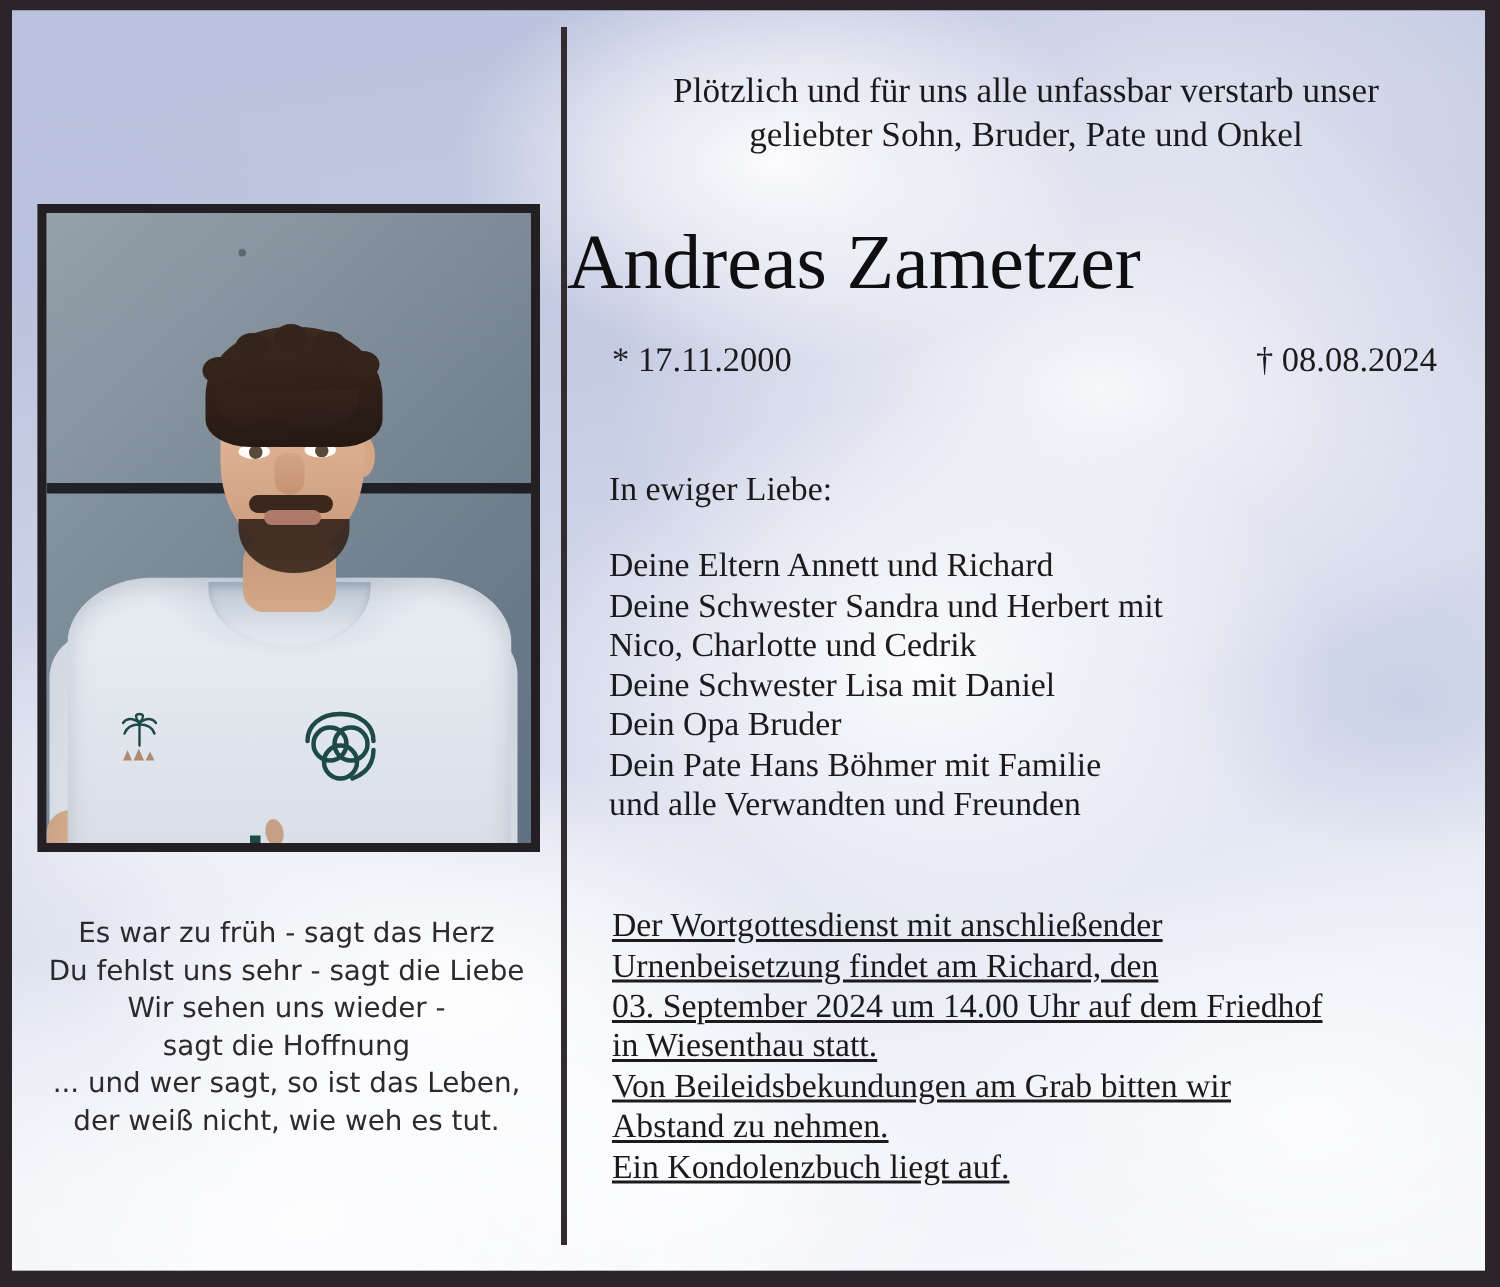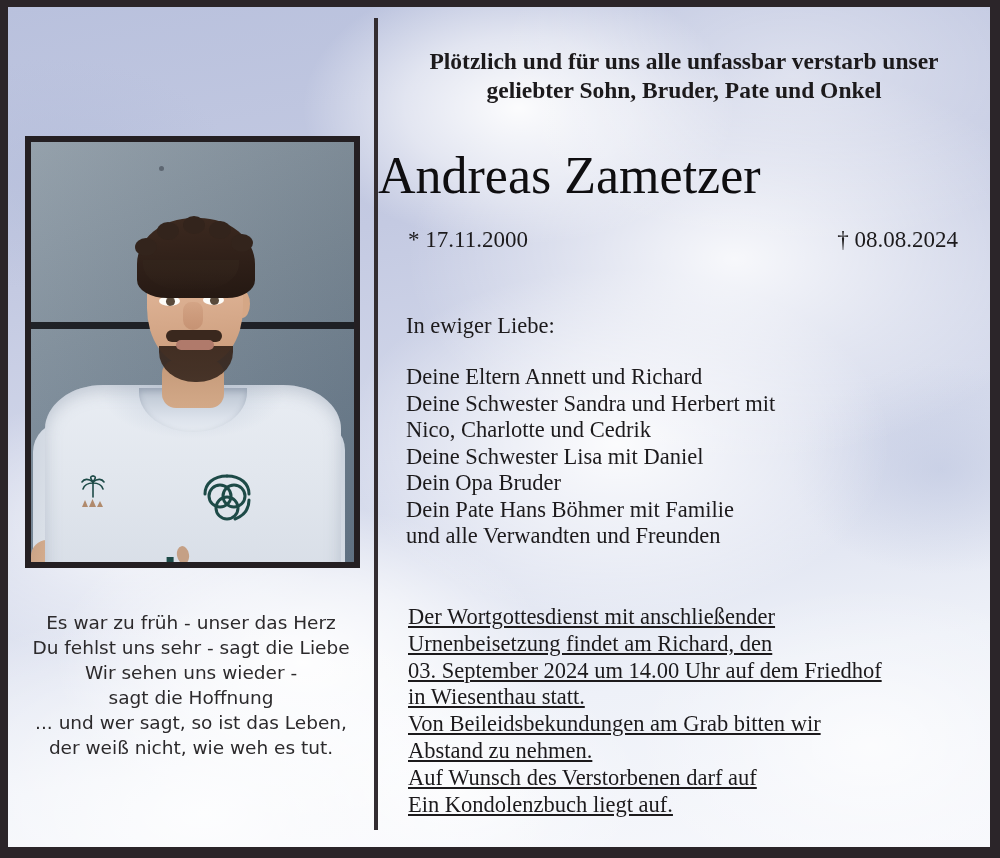--- a/index.html
+++ b/index.html
@@ -286,21 +286,20 @@
   }
 
   #intro {
     position: absolute;
     left: 0; right: 0;
     top: 40px;
     text-align: center;
     font-size: 23.5px;
     line-height: 29px;
     color: #1c1a1c;
-    font-weight: bold;
   }
   #intro .il { display: block; white-space: nowrap; }
 
   #name {
     position: absolute;
     left: 0; right: 0;
     top: 139px;
     text-align: left;
     font-size: 52px;
     line-height: 60px;
@@ -424,21 +423,21 @@
             </g>
           </svg>
 
           <div class="shirt-dot"></div>
           <div class="paraiso">paraiso</div>
         </div>
       </div>
     </div>
 
     <div id="poem">
-      <span class="pl">Es war zu früh - unser das Herz</span>
+      <span class="pl">Es war zu früh - sagt das Herz</span>
       <span class="pl">Du fehlst uns sehr - sagt die Liebe</span>
       <span class="pl">Wir sehen uns wieder -</span>
       <span class="pl">sagt die Hoffnung</span>
       <span class="pl">... und wer sagt, so ist das Leben,</span>
       <span class="pl">der weiß nicht, wie weh es tut.</span>
     </div>
 
   </div>
 
   <div id="right-col">
@@ -467,19 +466,18 @@
       <span class="fl">und alle Verwandten und Freunden</span>
     </div>
 
     <div id="service">
       <span class="sl">Der Wortgottesdienst mit anschließender</span>
       <span class="sl">Urnenbeisetzung findet am Richard, den</span>
       <span class="sl">03. September 2024 um 14.00 Uhr auf dem Friedhof</span>
       <span class="sl">in Wiesenthau statt.</span>
       <span class="sl">Von Beileidsbekundungen am Grab bitten wir</span>
       <span class="sl">Abstand zu nehmen.</span>
-      <span class="sl">Auf Wunsch des Verstorbenen darf auf</span>
       <span class="sl">Ein Kondolenzbuch liegt auf.</span>
     </div>
 
   </div>
 
 </div>
 
 </body></html>

